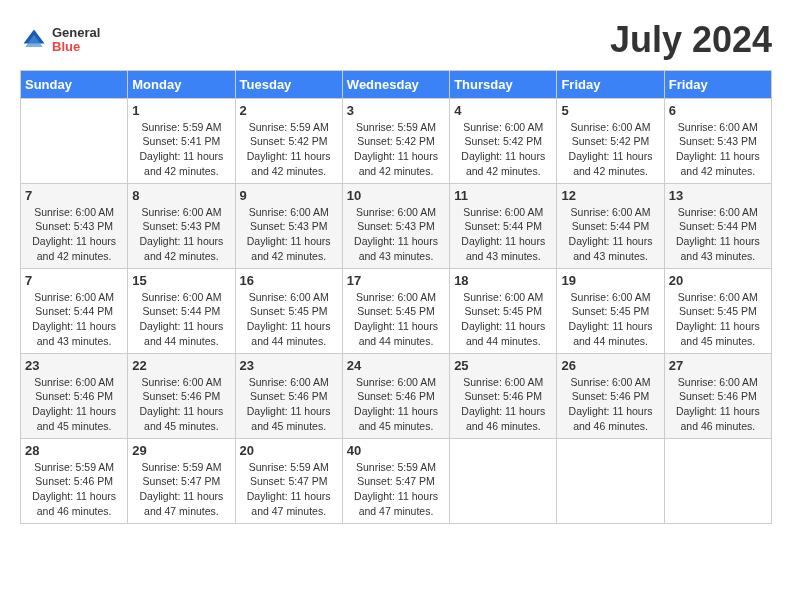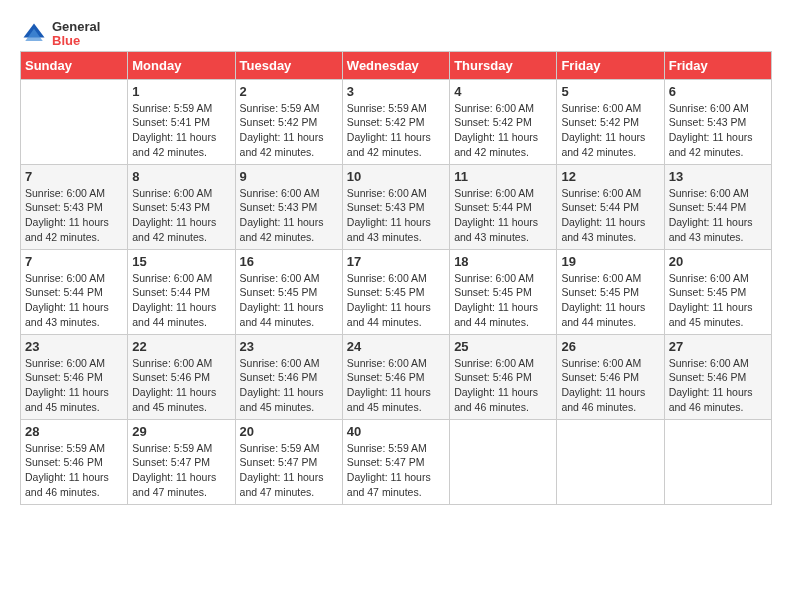--- a/index.html
+++ b/index.html
@@ -7,21 +7,21 @@
       font-family: Arial, sans-serif;
       background: #fff;
       width: 792px;
       min-height: 612px;
       padding: 20px;
     }
     .header {
       display: flex;
       justify-content: space-between;
       align-items: center;
-      margin-bottom: 2px;
+      margin-bottom: 10px;
     }
     .logo {
       display: flex;
       align-items: center;
       gap: 4px;
     }
     .logo-text {
       display: flex;
       flex-direction: column;
       font-size: 13px;
@@ -46,21 +46,21 @@
     .location {
       font-size: 16px;
       color: #555;
     }
     table {
       width: 100%;
       border-collapse: collapse;
       font-size: 11px;
     }
     thead tr th {
-      background-color: #ef4444;
+      background-color: #3b82f6;
       color: #fff;
       padding: 6px 4px;
       text-align: left;
       font-size: 13px;
       font-weight: bold;
       border: 1px solid #ccc;
     }
     tbody tr td {
       border: 1px solid #ccc;
       vertical-align: top;
@@ -78,37 +78,39 @@
       font-size: 13px;
       font-weight: bold;
       color: #333;
       display: block;
       margin-bottom: 2px;
     }
     .day-detail {
       color: #333;
       font-size: 10.5px;
       line-height: 1.4;
+      text-align: center;
     }
   </style>
 </head>
 <body>
 
 <div class="header">
   <div class="logo">
     <svg class="logo-icon" viewBox="0 0 32 32" xmlns="http://www.w3.org/2000/svg">
       <polygon points="16,4 28,20 4,20" fill="#1a5bb5"></polygon>
       <polygon points="16,10 26,24 6,24" fill="#4a90d9" opacity="0.7"></polygon>
     </svg>
     <div class="logo-text">
       <span class="general">General</span>
       <span class="blue">Blue</span>
     </div>
   </div>
   <div class="title-block">
+    <div class="month-title">July 2024</div>
   </div>
 </div>
 
 <table>
   <thead>
     <tr>
     <th>Sunday</th>
         <th>Monday</th>
         <th>Tuesday</th>
         <th>Wednesday</th>

